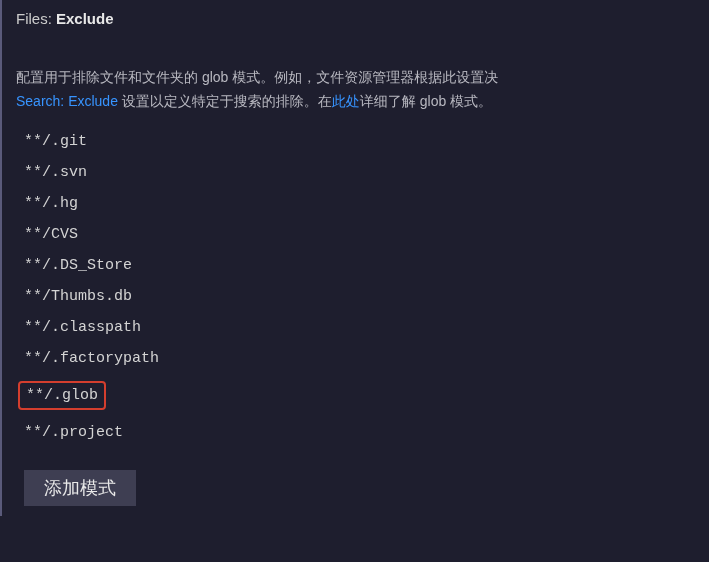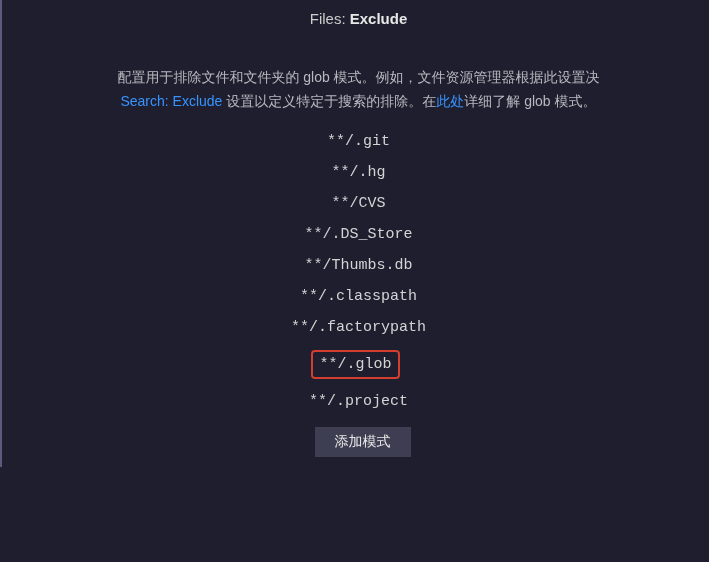--- a/index.html
+++ b/index.html
@@ -1,19 +1,18 @@
 <!DOCTYPE html>
 <html><head>
   <meta charset="utf-8">
   <style>
     * {
       margin: 0;
       padding: 0;
       box-sizing: border-box;
-      text-align: center;
     }
     body {
       background: #1e1e2e;
       color: #cccccc;
       font-family: -apple-system, BlinkMacSystemFont, "Segoe UI", sans-serif;
       font-size: 14px;
       width: 709px;
       height: 562px;
       overflow: hidden;
       padding: 0 8px 0 0;
@@ -60,39 +59,40 @@
       border: 2px solid #d43e2e;
       border-radius: 4px;
       padding: 4px 6px;
       margin-left: -6px;
     }
     .add-pattern-button {
       background: #3e3e52;
       color: #e8e8e8;
       border: none;
       padding: 6px 20px;
-      margin: 10px 0 0 8px;
-      font-size: 14px;
+      margin: 22px 0 0 8px;
+      font-size: 18px;
       cursor: pointer;
       font-family: inherit;
     }
   </style>
 </head>
 <body>
 
 <div class="setting-container">
   <div class="setting-header">
     <span class="setting-category">Files: </span><span class="setting-name">Exclude</span>
   </div>
   <div class="setting-description">
     <span>配置用于排除文件和文件夹的 glob 模式。例如，文件资源管理器根据此设置决</span><br>
     <span class="setting-link">Search: Exclude</span><span> 设置以定义特定于搜索的排除。在</span><span class="setting-link">此处</span><span>详细了解 glob 模式。</span>
   </div>
   <div class="patterns-list">
     <div class="pattern-item"><span>**/.git</span></div>
+    <div class="pattern-item"><span>**/.svn</span></div>
     <div class="pattern-item"><span>**/.hg</span></div>
     <div class="pattern-item"><span>**/CVS</span></div>
     <div class="pattern-item"><span>**/.DS_Store</span></div>
     <div class="pattern-item"><span>**/Thumbs.db</span></div>
     <div class="pattern-item"><span>**/.classpath</span></div>
     <div class="pattern-item"><span>**/.factorypath</span></div>
     <div class="pattern-item"><span class="pattern-highlighted">**/.glob</span></div>
     <div class="pattern-item"><span>**/.project</span></div>
   </div>
   <button class="add-pattern-button">添加模式</button>

